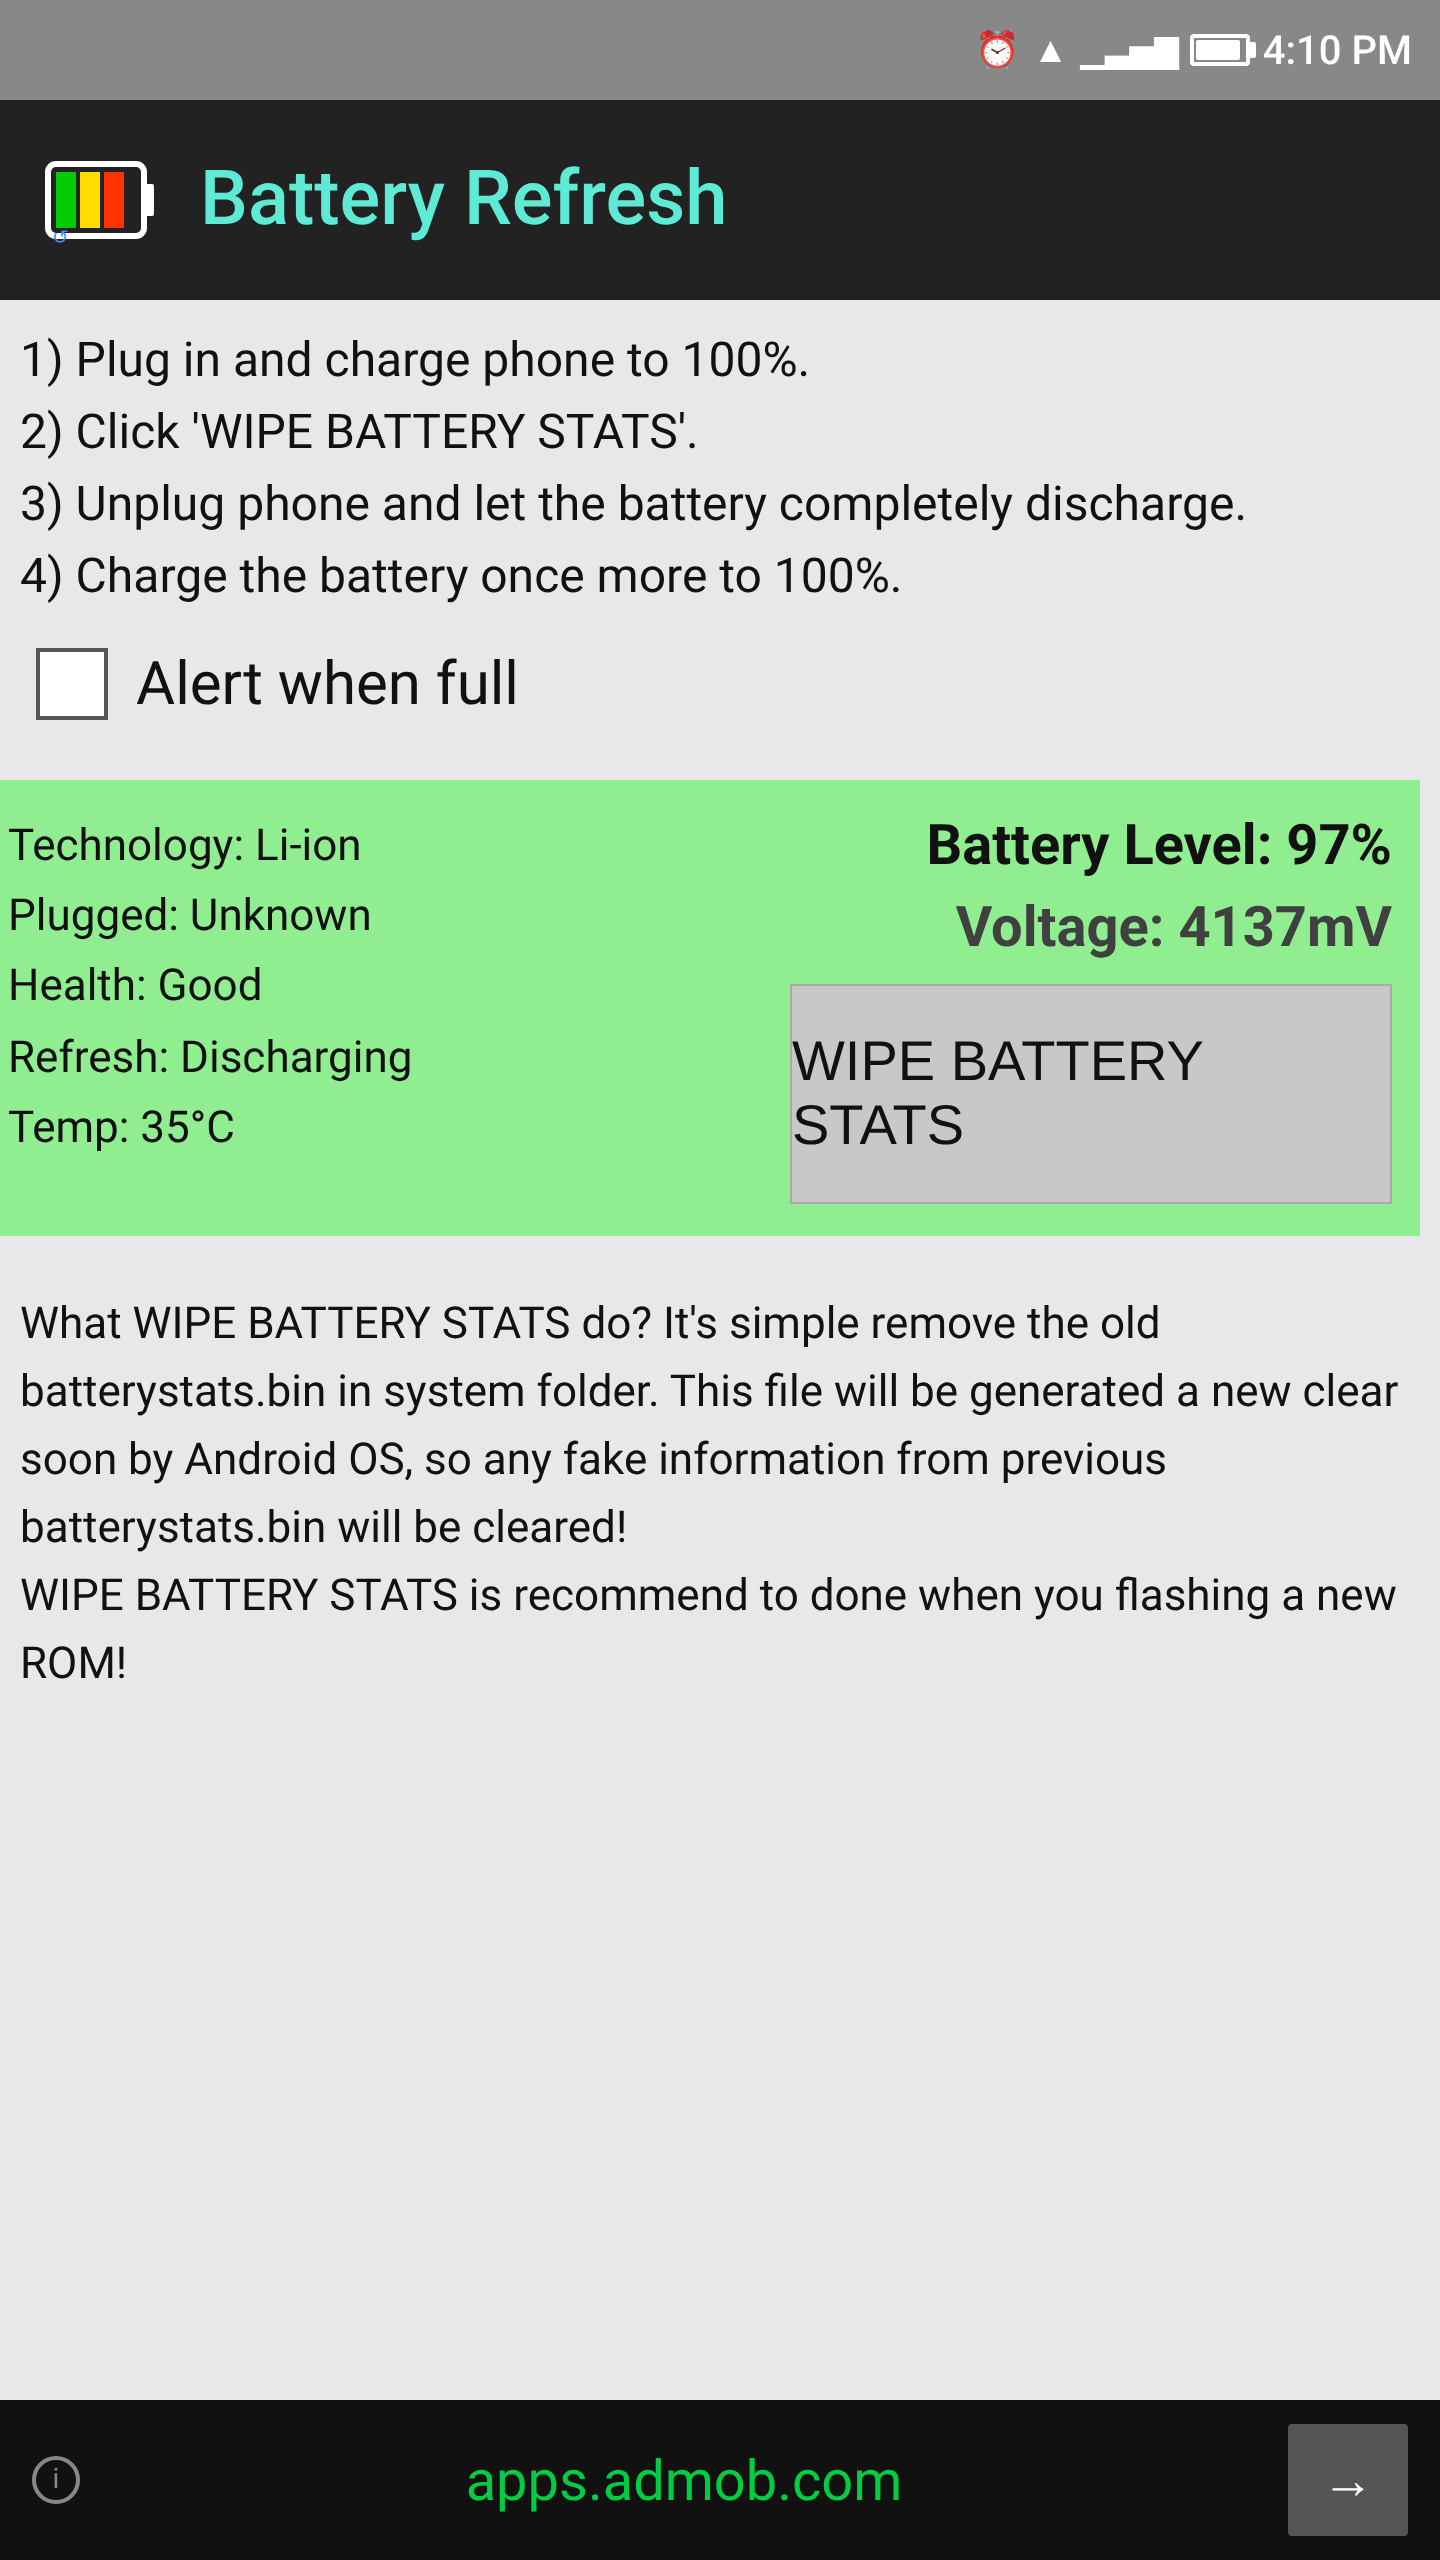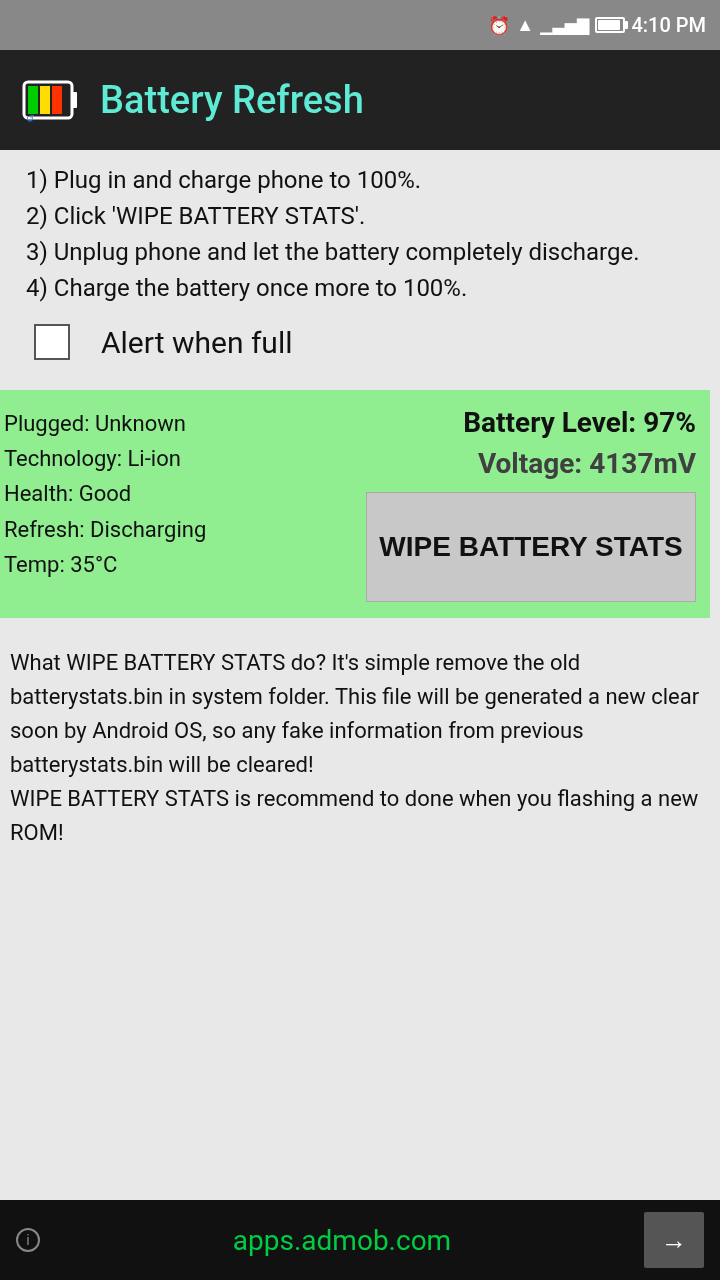--- a/index.html
+++ b/index.html
@@ -79,21 +79,21 @@
     }
     .app-title {
       color: #5eead4;
       font-size: 38px;
       font-weight: 500;
     }
 
     
     .main-content {
       background: #e8e8e8;
-      padding: 12px 26px;
+      padding: 12px 10px;
     }
     .instructions {
       font-size: 24px;
       color: #111;
       line-height: 1.5;
       margin-bottom: 14px;
     }
 
     
     .checkbox-row {
@@ -107,21 +107,20 @@
       width: 36px;
       height: 36px;
       border: 2.5px solid #555;
       background: white;
       flex-shrink: 0;
       cursor: pointer;
     }
     .checkbox-label {
       font-size: 30px;
       color: #111;
-      margin-left: 17px;
     }
 
     
     .stats-panel {
       background: #90ee90;
       display: flex;
       flex-direction: row;
       width: 720px;
       margin-left: -10px;
       padding: 16px 14px;
@@ -151,24 +150,24 @@
     }
     .voltage-text {
       font-size: 28px;
       font-weight: bold;
       color: #404040;
       text-align: right;
     }
     .wipe-button {
       background: #c8c8c8;
       border: 1px solid #aaa;
-      width: 330px;
+      width: 301px;
       height: 110px;
       font-size: 28px;
-      font-weight: bold;
+      font-weight: normal;
       color: #111;
       cursor: pointer;
       display: flex;
       align-items: center;
       justify-content: center;
       text-align: left;
       margin-top: 4px;
     }
 
     
@@ -286,22 +285,22 @@
   </div>
 
   <div class="checkbox-row">
     <div class="checkbox"></div>
     <span class="checkbox-label">Alert when full</span>
   </div>
 </div>
 
 <div class="stats-panel">
   <div class="stats-left">
+    <p>Technology: Li-ion</p>
     <p>Plugged: Unknown</p>
-    <p>Technology: Li-ion</p>
     <p>Health: Good</p>
     <p>Refresh: Discharging</p>
     <p>Temp: 35°C</p>
   </div>
   <div class="stats-right">
     <div class="battery-level-text">Battery Level: 97%</div>
     <div class="voltage-text">Voltage: 4137mV</div>
     <button class="wipe-button">WIPE BATTERY STATS</button>
   </div>
 </div>

